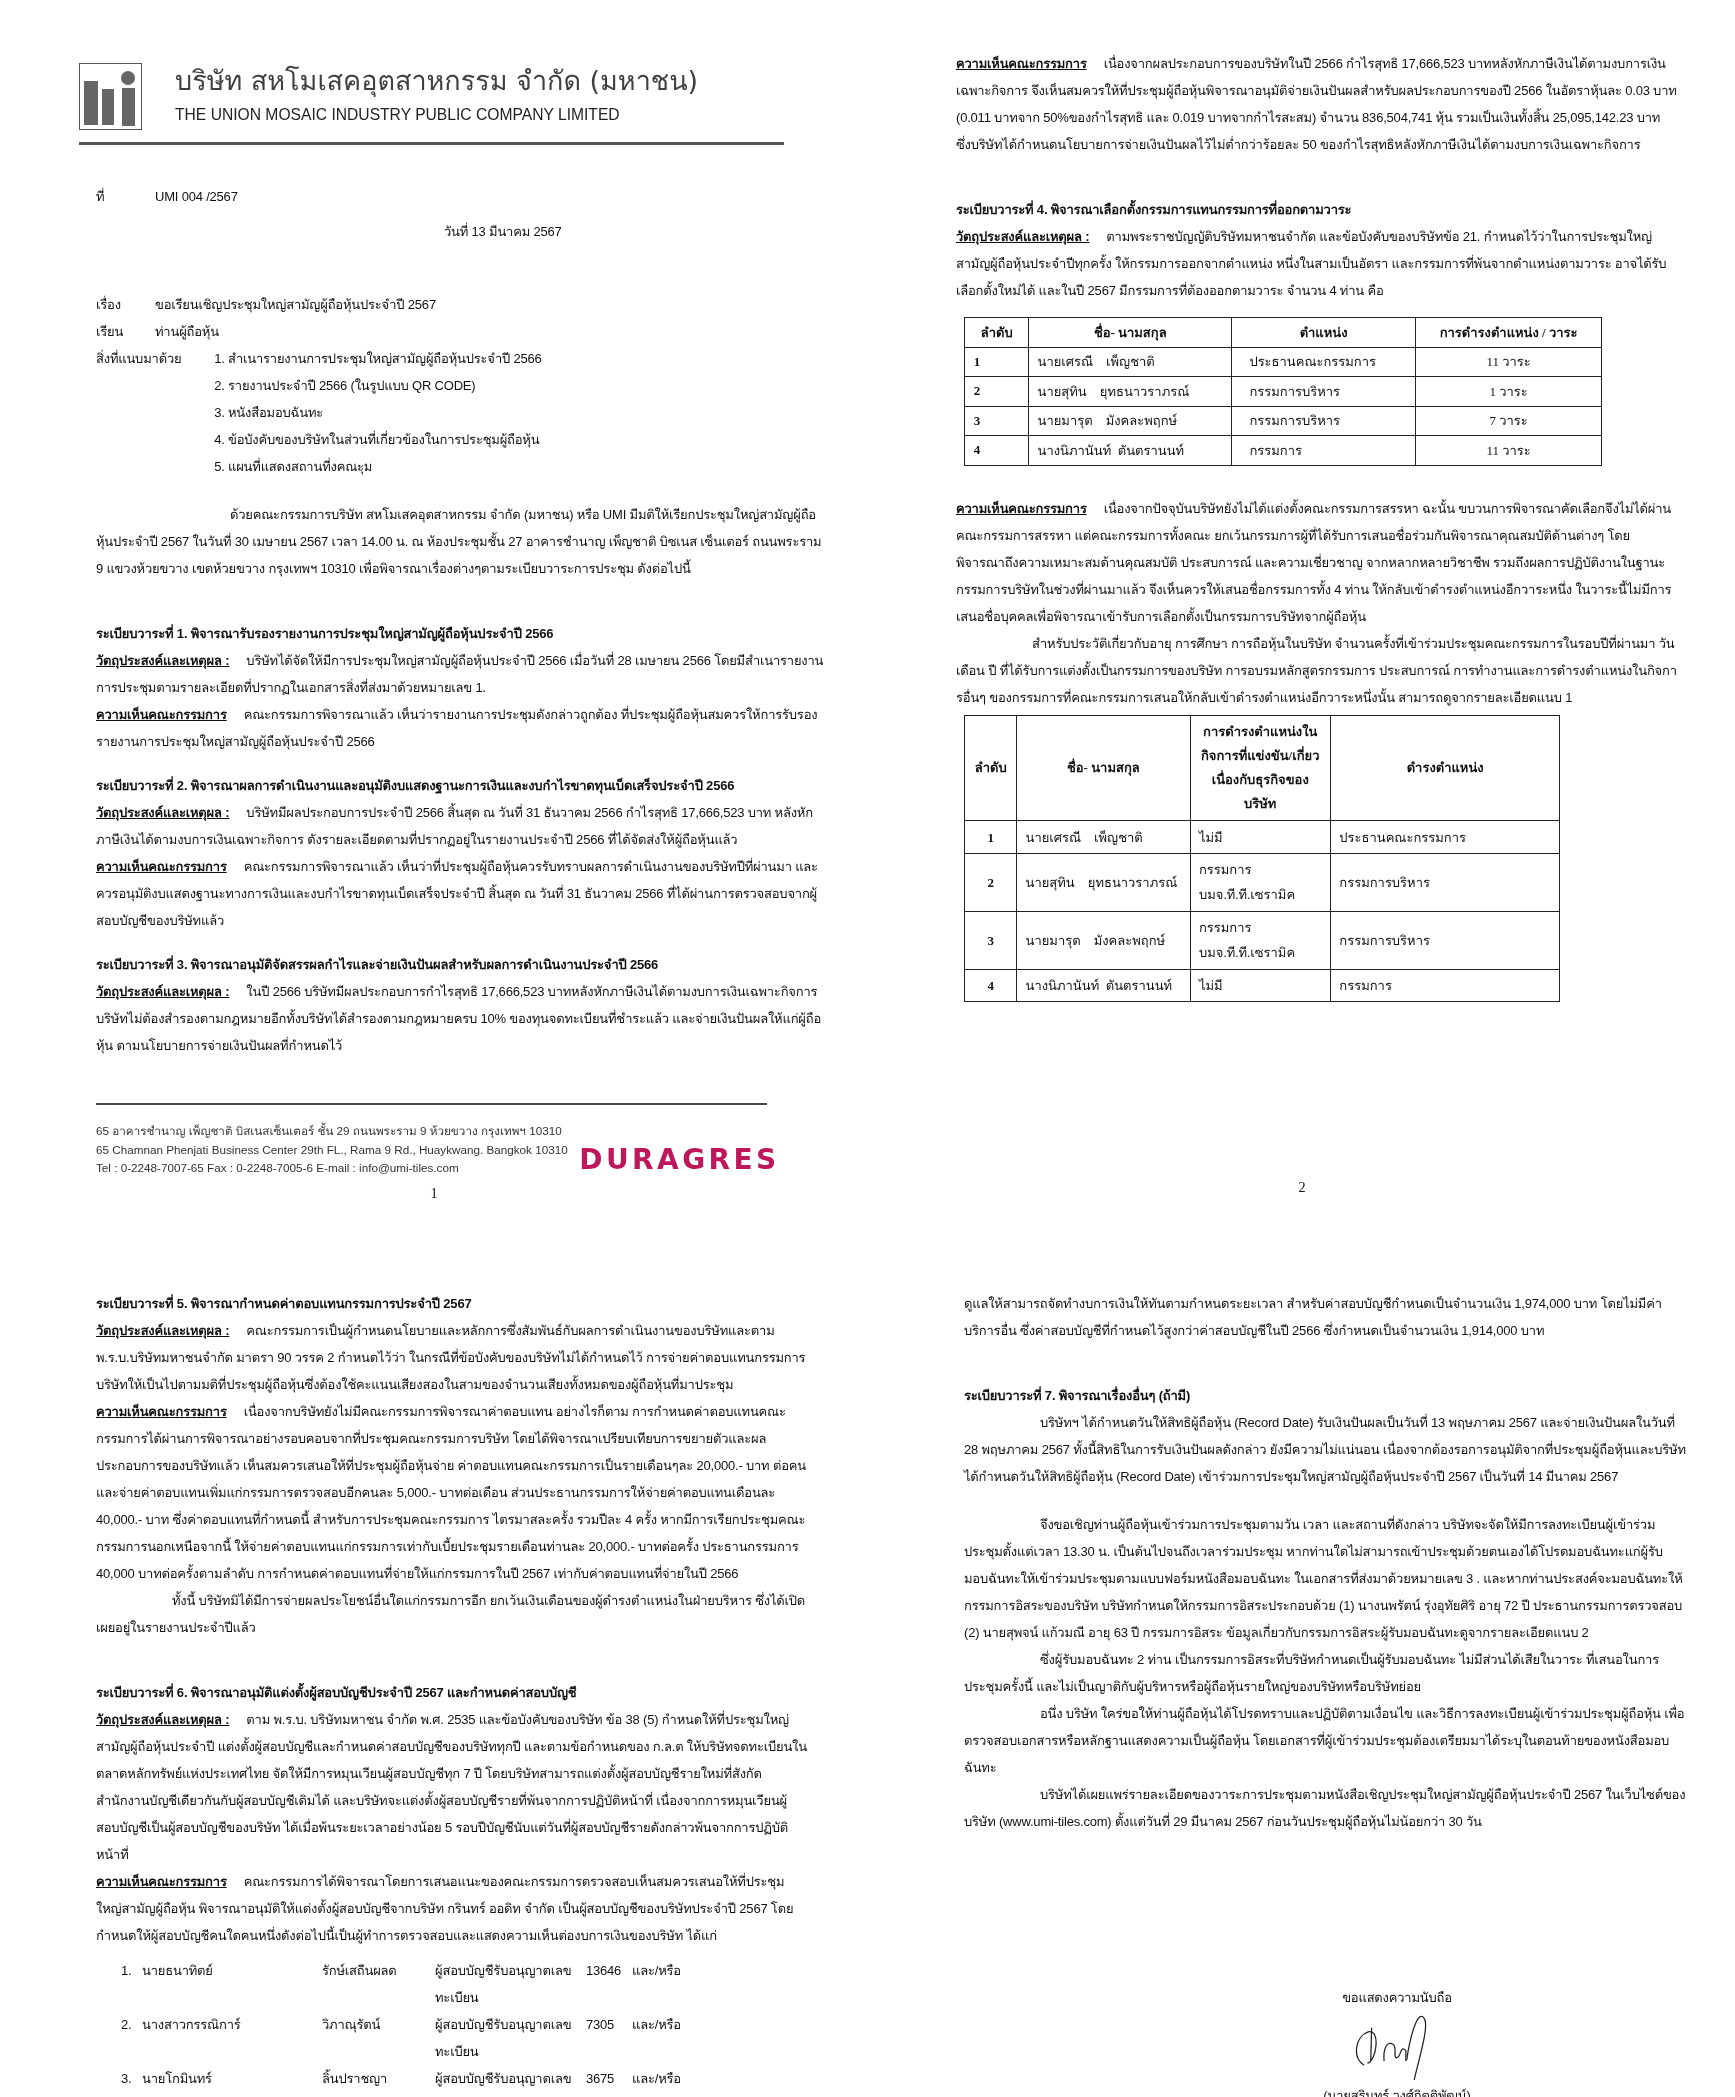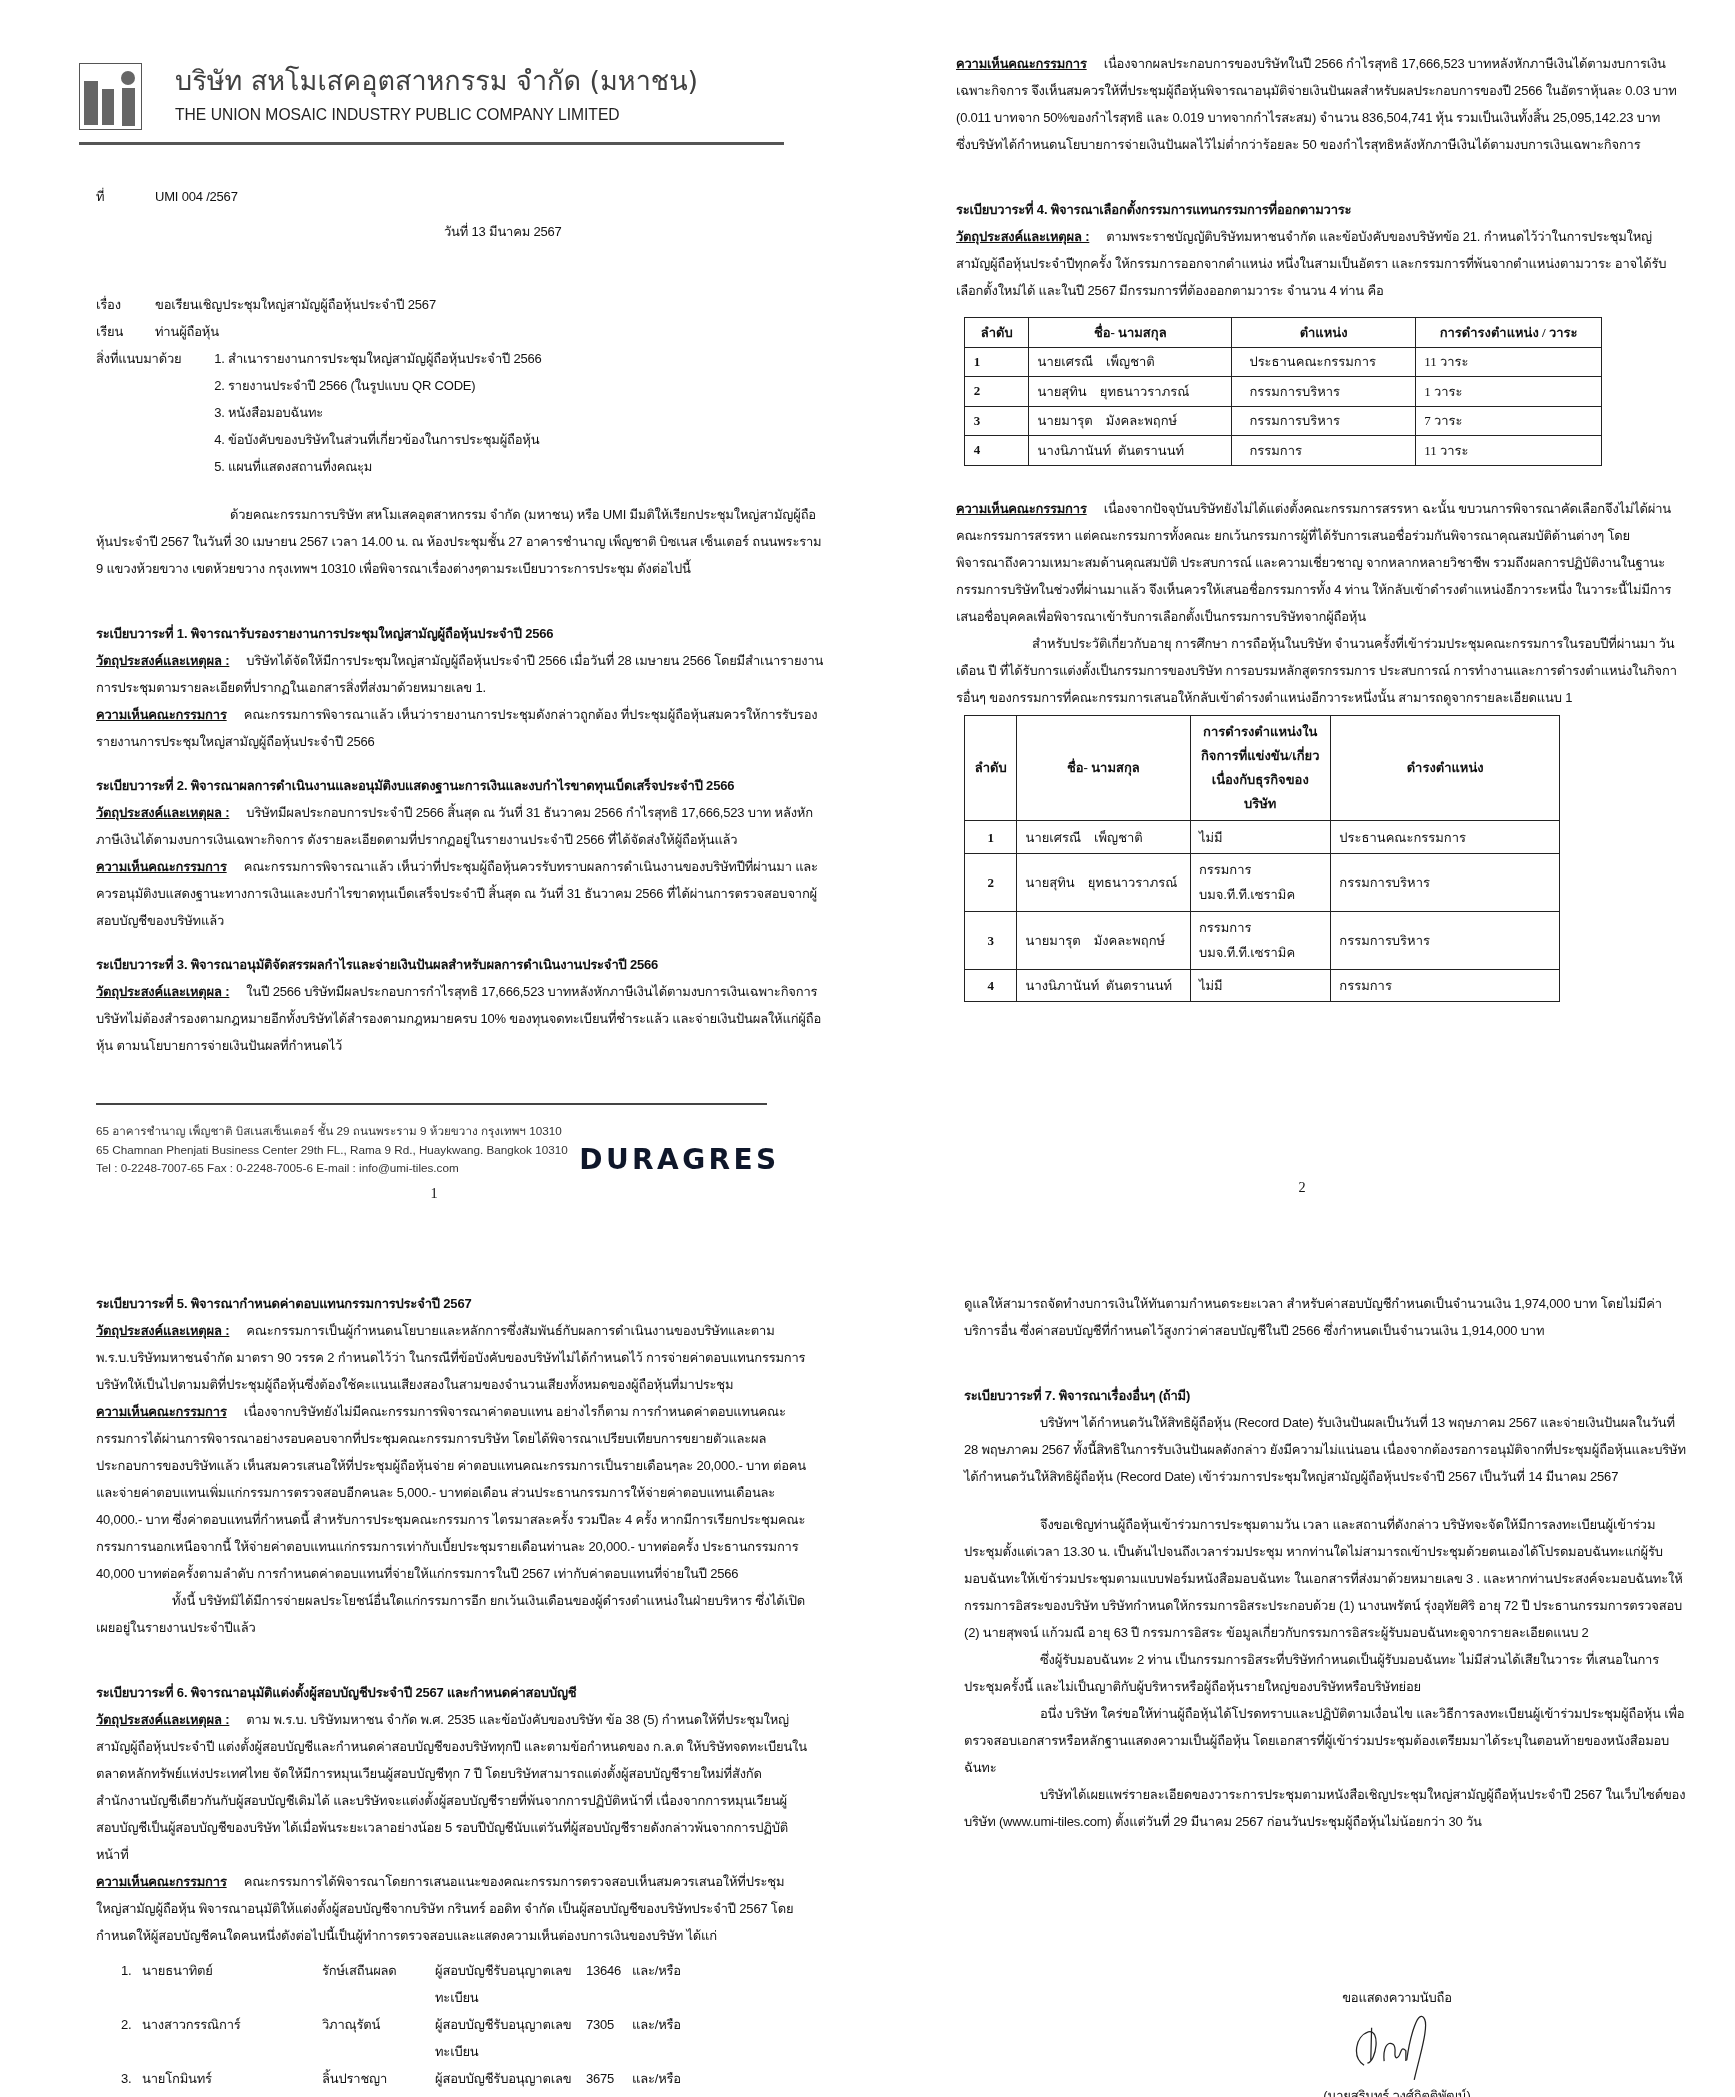--- a/index.html
+++ b/index.html
@@ -28,30 +28,30 @@
   .meta{margin-top:38px;}
   .meta .row{display:flex;}
   .meta .lbl{width:59px;}
   .date{margin-left:348px;margin-top:8.4px;}
   .attach{display:flex;}
   .attach .lbl{width:111px;}
   .attach ol{margin:0;padding-left:21px;}
   
   .foot{position:absolute;left:96px;top:1103px;width:671px;border-top:2.5px solid #444;padding-top:17px;}
   .foot .lines{font-family:"Liberation Sans","DejaVu Sans",sans-serif;font-size:11.7px;line-height:18.5px;color:#333;}
-  .foot .brand{position:absolute;right:-12.6px;top:38px;font-family:"DejaVu Sans","Liberation Sans",sans-serif;font-weight:bold;font-size:28px;letter-spacing:3.4px;color:#0f172a;}
+  .foot .brand{position:absolute;right:-12.6px;top:38px;font-family:"DejaVu Sans","Liberation Sans",sans-serif;font-weight:bold;font-size:28px;letter-spacing:3.4px;color:#be185d;}
   .pnum{position:absolute;left:0;width:100%;text-align:center;font-family:"Liberation Serif",serif;font-size:14.3px;}
   
   table{border-collapse:collapse;font-family:"Liberation Serif","DejaVu Serif",serif;font-size:13px;}
   td,th{border:1.3px solid #222;padding:0 8.4px;font-weight:normal;}
   th{font-weight:bold;text-align:center;height:29px;}
   .t1{width:638px;margin:12.6px 0 0 8.4px;}
   .t1 td{height:28.5px;}
   .t1 td.n{font-weight:bold;width:46px;}
-  .t1 td.r{text-align:left;}
+  .t1 td.r{text-align:center;}
   .t2{width:596px;margin:4.2px 0 0 8.4px;}
   .t2 th{line-height:24px;padding:4.2px 6.7px;}
   .t2 td.n{font-weight:bold;text-align:center;width:34px;}
   .t2 td{line-height:25px;padding:3.4px 8.4px;}
   .auditors{margin-left:25px;}
   .auditors .a{display:grid;grid-template-columns:21px 180px 113px 151px 46px 50px;}
   .sig{position:absolute;left:1271px;top:1984px;width:252px;text-align:center;}
   .sig svg{display:block;margin:0 auto;}
 </style>
 </head>

